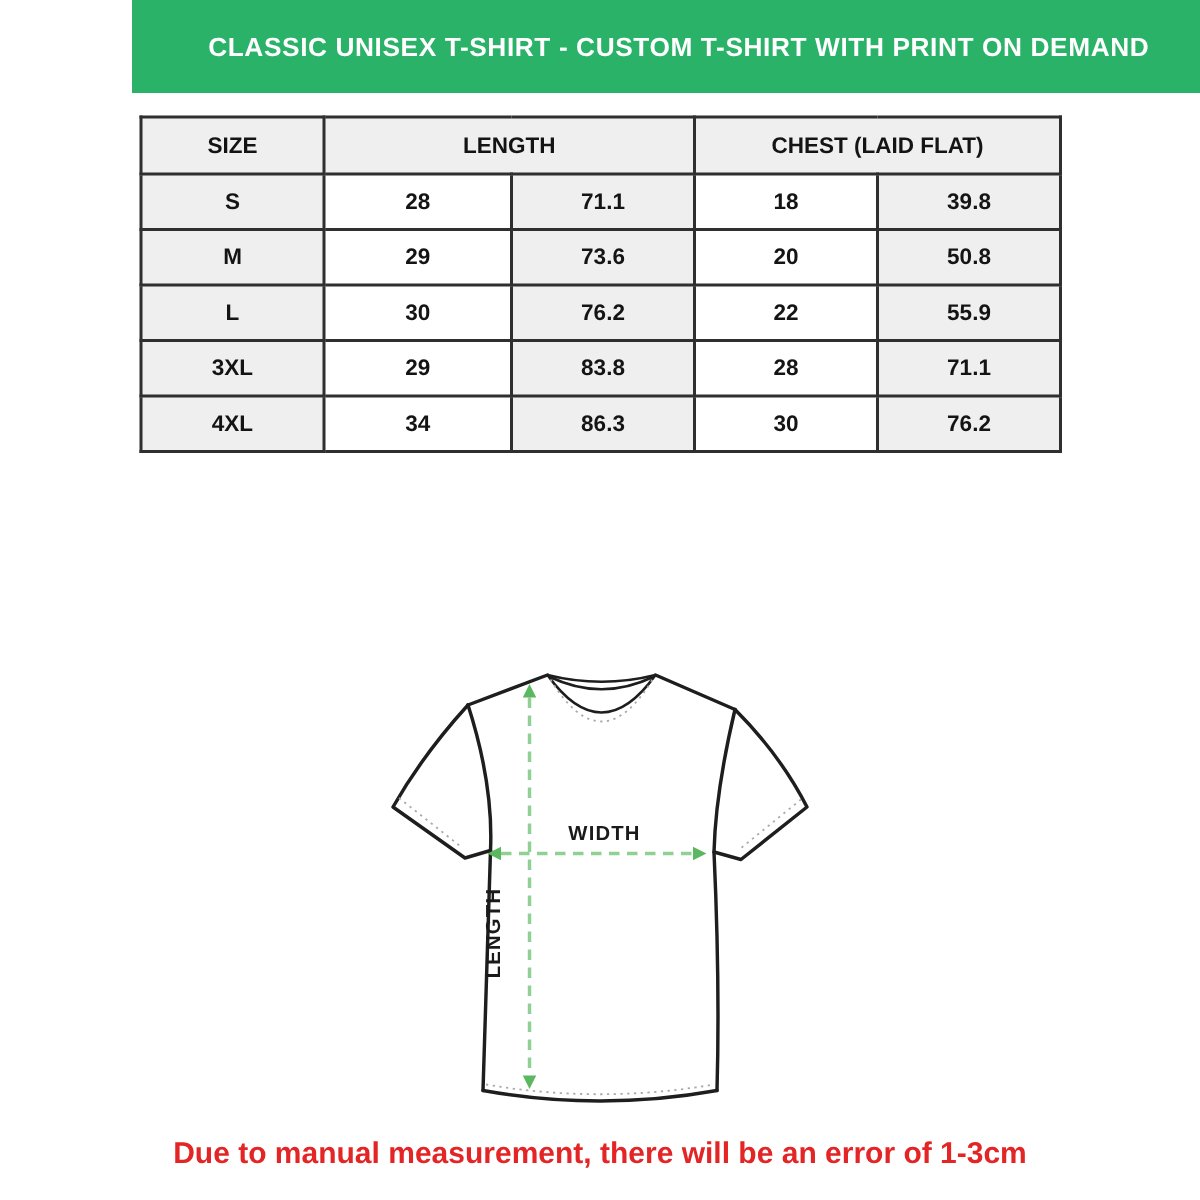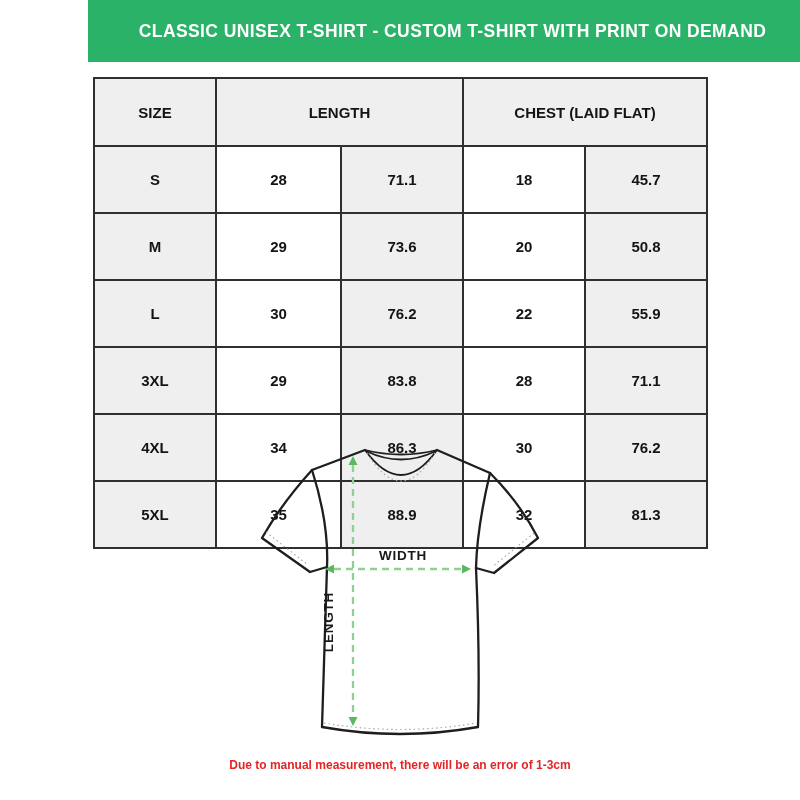--- a/index.html
+++ b/index.html
@@ -38,21 +38,21 @@
     border-collapse: collapse;
     table-layout: fixed;
   }
   table.size-chart th, table.size-chart td {
     border: 2px solid #2F2F2F;
     text-align: center;
     vertical-align: middle;
     font-size: 15px;
     font-weight: 700;
     color: #141414;
-    padding: 15px;
+    padding: 0;
   }
   table.size-chart th { height: 36px; background: #EFEFEF; }
   table.size-chart td { height: 35px; background: #ffffff; }
   table.size-chart td.shade { background: #EFEFEF; }
   .diagram {
     position: absolute;
     left: 240px;
     top: 435px;
     width: 320px;
     height: 312px;
@@ -64,21 +64,21 @@
   .green-dash { stroke: #8FD193; stroke-width: 2.3; fill: none; stroke-dasharray: 7 5; }
   .green-head { fill: #5CB860; stroke: none; }
   .dim-label { font-family: "Liberation Sans", "DejaVu Sans", sans-serif; font-size: 13.5px; font-weight: 700; fill: #1A1A1A; letter-spacing: 0.8px; }
   .note {
     position: absolute;
     left: 0;
     top: 758px;
     width: 800px;
     text-align: center;
     color: #E32526;
-    font-size: 12px;
+    font-size: 20px;
     font-weight: 700;
   }
 </style>
 </head>
 <body>
 
 <div class="banner">
   <span>CLASSIC UNISEX T-SHIRT - CUSTOM T-SHIRT WITH PRINT ON DEMAND</span>
 </div>
 
@@ -96,21 +96,21 @@
       <th colspan="2">LENGTH</th>
       <th colspan="2">CHEST (LAID FLAT)</th>
     </tr>
   </thead>
   <tbody>
     <tr>
       <td class="shade">S</td>
       <td>28</td>
       <td class="shade">71.1</td>
       <td>18</td>
-      <td class="shade">45.7</td>
+      <td class="shade">39.8</td>
     </tr>
     <tr>
       <td class="shade">M</td>
       <td>29</td>
       <td class="shade">73.6</td>
       <td>20</td>
       <td class="shade">50.8</td>
     </tr>
     <tr>
       <td class="shade">L</td>
@@ -125,27 +125,20 @@
       <td class="shade">83.8</td>
       <td>28</td>
       <td class="shade">71.1</td>
     </tr>
     <tr>
       <td class="shade">4XL</td>
       <td>34</td>
       <td class="shade">86.3</td>
       <td>30</td>
       <td class="shade">76.2</td>
-    </tr>
-    <tr>
-      <td class="shade">5XL</td>
-      <td>35</td>
-      <td class="shade">88.9</td>
-      <td>32</td>
-      <td class="shade">81.3</td>
     </tr>
   </tbody>
 </table>
 
 <div class="diagram">
   <svg viewBox="0 0 320 312">
 
     <g>
 
       <path class="shirt-line" d="M125,15 L72,35"></path>

